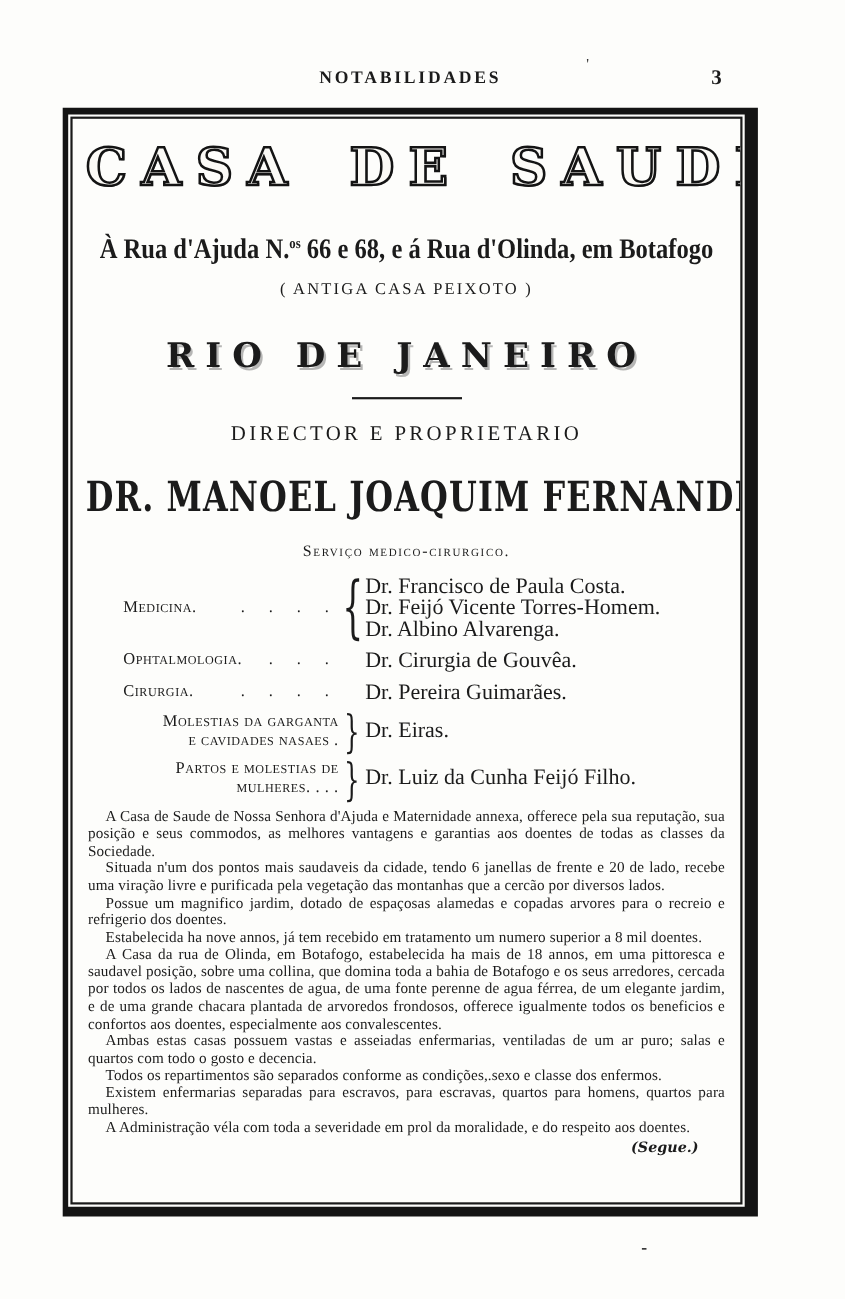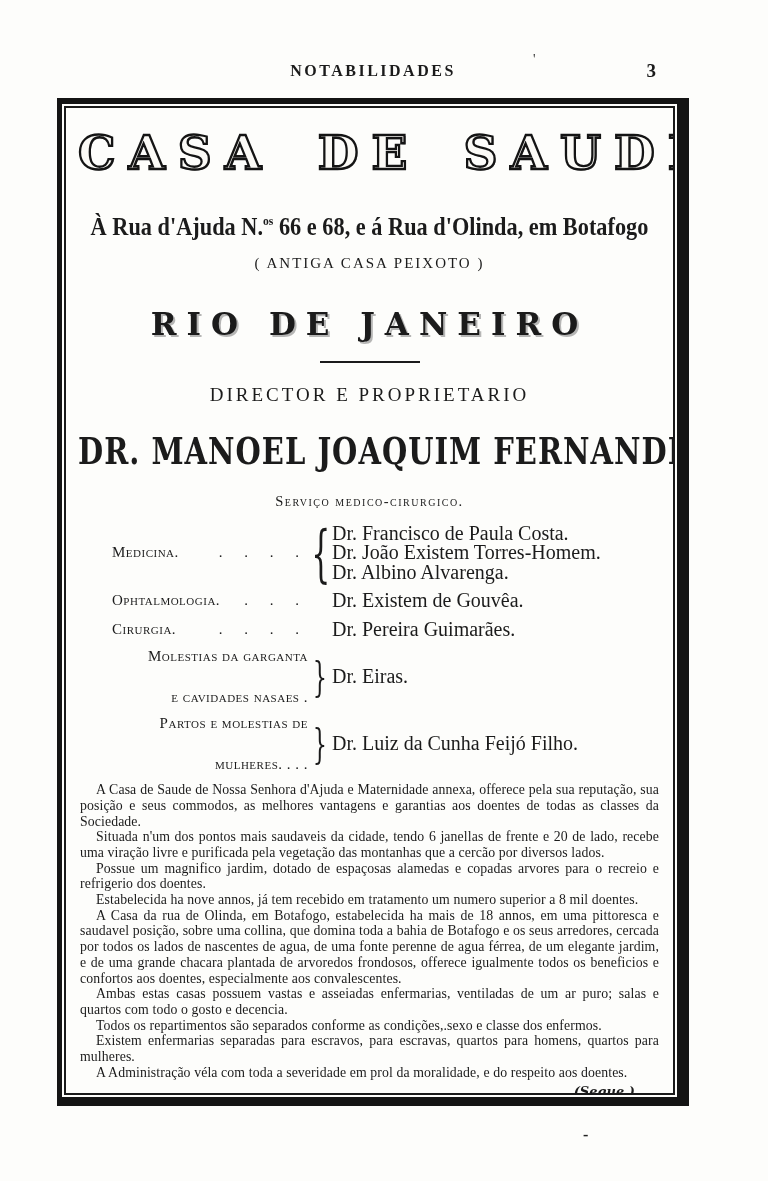--- a/index.html
+++ b/index.html
@@ -103,21 +103,21 @@
     align-items: center; margin-bottom: 9px;
   }
   .service-label {
     display: flex; justify-content: space-between; align-items: baseline;
     font-variant: small-caps; font-size: 15px; letter-spacing: 0.5px;
     line-height: 17px;
   }
   .service-label .dots { letter-spacing: 9px; font-variant: normal; }
   .service-label-2line { display: block; text-align: right; }
   .service-label-2line .lbl-line { display: block; }
-  .service-label-2line .lbl-line2 { padding-left: 18px; margin-top: 24px; }
+  .service-label-2line .lbl-line2 { padding-left: 18px; }
   .brace-cell { text-align: center; }
   .brace {
     display: inline-block; font-family: "DejaVu Serif", serif;
     font-weight: normal; color: #1b1b1b;
   }
   .brace-3 { font-size: 40px; transform: scale(0.75, 1.55); }
   .brace-2 { font-size: 28px; transform: scale(0.8, 1.45); }
   .doctor-names { font-size: 20px; line-height: 19.5px; }
   .doctor-name { display: block; }
 
@@ -173,33 +173,33 @@
       <div class="service-row">
         <div class="service-label">
           <span>Medicina.</span>
           <span class="dots">. . . .</span>
         </div>
         <div class="brace-cell">
           <span class="brace brace-3">{</span>
         </div>
         <div class="doctor-names">
           <span class="doctor-name">Dr. Francisco de Paula Costa.</span>
-          <span class="doctor-name">Dr. João Existem Torres-Homem.</span>
+          <span class="doctor-name">Dr. Feijó Vicente Torres-Homem.</span>
           <span class="doctor-name">Dr. Albino Alvarenga.</span>
         </div>
       </div>
 
       <div class="service-row">
         <div class="service-label">
           <span>Ophtalmologia.</span>
           <span class="dots">. . .</span>
         </div>
         <div class="brace-cell"></div>
         <div class="doctor-names">
-          <span class="doctor-name">Dr. Existem de Gouvêa.</span>
+          <span class="doctor-name">Dr. Cirurgia de Gouvêa.</span>
         </div>
       </div>
 
       <div class="service-row">
         <div class="service-label">
           <span>Cirurgia.</span>
           <span class="dots">. . . .</span>
         </div>
         <div class="brace-cell"></div>
         <div class="doctor-names">

